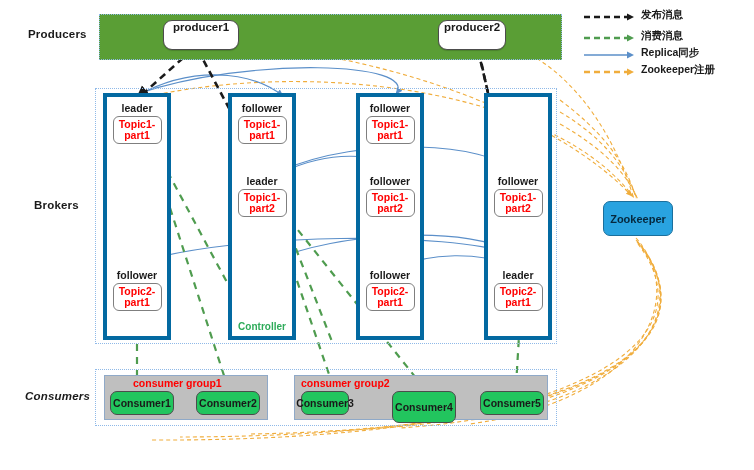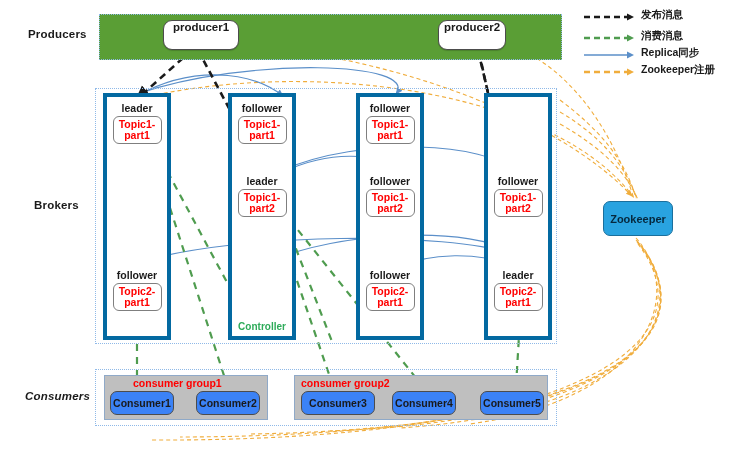--- a/index.html
+++ b/index.html
@@ -36,21 +36,21 @@
             align-items:center;justify-content:center;
             font-size:10.5px;font-weight:bold;color:#ff0000;line-height:11.5px;}
   .controller-tag{position:absolute;width:100%;text-align:center;font-size:10px;
                   font-weight:bold;color:#2eab5a;}
 
   
   .consumers-band{position:absolute;border:1.5px dotted #8fb9e8;box-sizing:border-box;}
   .cgroup{position:absolute;background:#bfbfbf;border:1px solid #8fa9c8;box-sizing:border-box;}
   .cgroup-label{position:absolute;font-size:10.5px;font-weight:bold;color:#ff0000;
                 white-space:nowrap;}
-  .consumer-node{position:absolute;background:#3b82f6;border:1.6px solid #4c4c4c;
+  .consumer-node{position:absolute;background:#22c55e;border:1.6px solid #4c4c4c;
                  border-radius:7px;display:flex;align-items:center;justify-content:center;
                  font-size:10.5px;font-weight:bold;color:#1a1a1a;box-sizing:border-box;}
 
   
   .zookeeper-node{position:absolute;background:#29a3e0;border:1.6px solid #1b6f9c;
                   border-radius:7px;display:flex;align-items:center;justify-content:center;
                   font-size:11px;font-weight:bold;color:#06283d;box-sizing:border-box;}
 
   
   .legend{position:absolute;}
@@ -221,24 +221,24 @@
     <div class="cgroup-label" style="left:110px;top:377px;margin-left:23px;">consumer group1</div>
     <div class="consumer-node" style="left:110px;top:391px;width:64px;height:24px;">
       <span>Consumer1</span>
     </div>
     <div class="consumer-node" style="left:196px;top:391px;width:64px;height:24px;">
       <span>Consumer2</span>
     </div>
 
     <div class="cgroup" style="left:294px;top:375px;width:254px;height:45px;"></div>
     <div class="cgroup-label" style="left:301px;top:377px;">consumer group2</div>
-    <div class="consumer-node" style="left:301px;top:391px;width:74px;height:24px;">
+    <div class="consumer-node" style="left:301px;top:391px;width:48px;height:24px;">
       <span>Consumer3</span>
     </div>
-    <div class="consumer-node" style="left:392px;top:391px;width:64px;height:24px;">
+    <div class="consumer-node" style="left:392px;top:391px;width:64px;height:32px;">
       <span>Consumer4</span>
     </div>
     <div class="consumer-node" style="left:480px;top:391px;width:64px;height:24px;">
       <span>Consumer5</span>
     </div>
 
     <div class="zookeeper-node" style="left:603px;top:201px;width:70px;height:35px;">
       <span>Zookeeper</span>
     </div>
 

